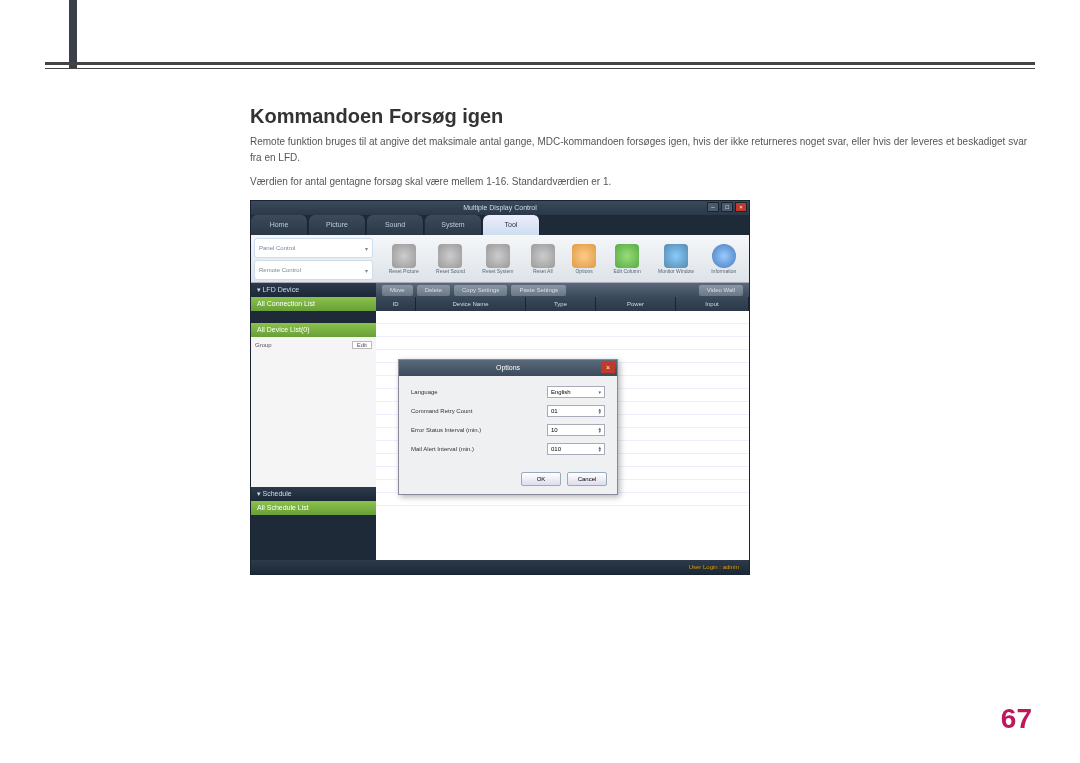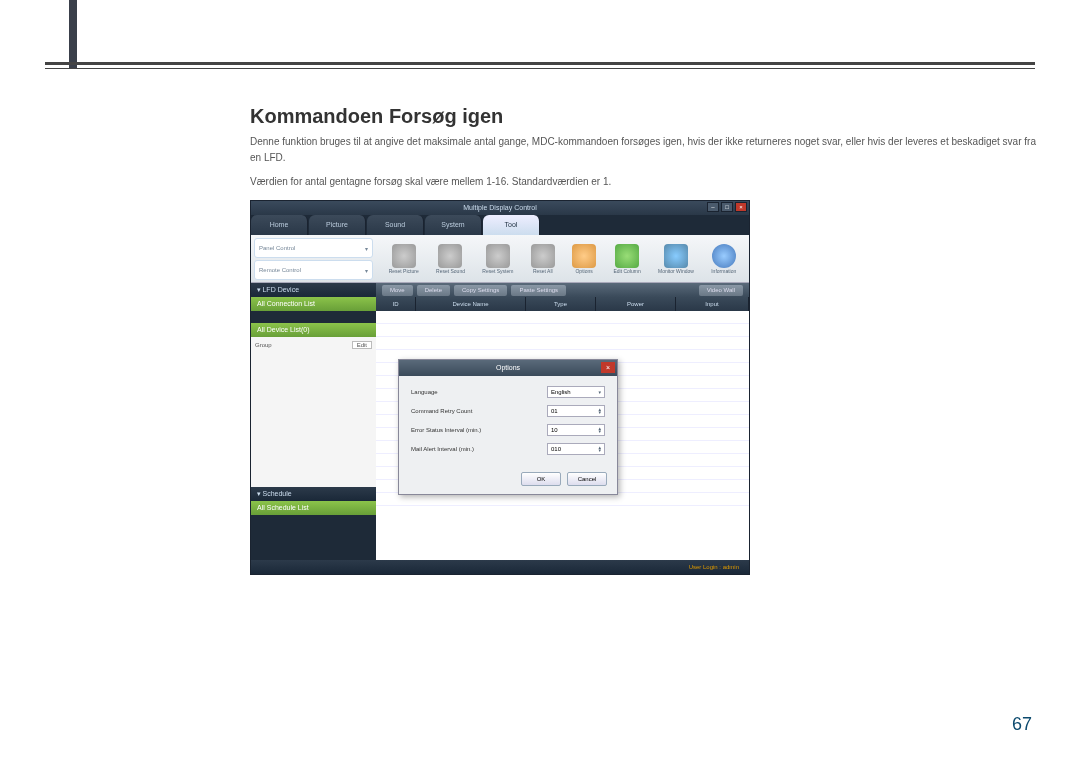--- a/index.html
+++ b/index.html
@@ -50,32 +50,32 @@
 .dlg-title { height: 16px; background: linear-gradient(#5a6a7a,#3a4a5a); color: #fff; font-size: 7px; text-align: center; line-height: 16px; position: relative; }
 .dlg-close { position: absolute; right: 2px; top: 2px; width: 14px; height: 11px; background: #c0392b; color: #fff; font-size: 7px; text-align: center; line-height: 11px; }
 .dlg-body { padding: 10px 12px 6px; }
 .dlg-row { display: flex; justify-content: space-between; align-items: center; margin-bottom: 7px; }
 .dlg-label { font-size: 6px; color: #333; }
 .dlg-input { width: 58px; height: 12px; border: 1px solid #aab; background: #fff; font-size: 6px; padding: 0 3px; display: flex; align-items: center; justify-content: space-between; }
 .dlg-spin { font-size: 5px; color: #567; line-height: 0.6; }
 .dlg-buttons { display: flex; justify-content: flex-end; gap: 6px; padding: 4px 10px 8px; }
 .dlg-btn { width: 40px; height: 14px; background: linear-gradient(#fff,#dde); border: 1px solid #9ab; font-size: 6px; text-align: center; line-height: 12px; border-radius: 2px; }
 .statusbar { position: absolute; bottom: 0; left: 0; right: 0; height: 14px; background: linear-gradient(#2c3a4a,#1a2838); color: #d90; font-size: 6px; text-align: right; padding-right: 10px; line-height: 14px; }
-.page-num { position: absolute; bottom: 28px; right: 48px; font-size: 18px; color: #0c4a6e; font-weight: 400; }
+.page-num { position: absolute; bottom: 28px; right: 48px; font-size: 28px; color: #be185d; font-weight: 700; }
 </style>
 </head>
 <body>
 
 <div class="vertical-accent"></div>
 <div class="page-border"></div>
 <div class="page-border-thin"></div>
 
 <div class="content">
   <h2 class="heading">Kommandoen Forsøg igen</h2>
-  <p class="body-text">Denne funktion bruges til at angive det maksimale antal gange, MDC-kommandoen forsøges igen, hvis der ikke returneres noget svar, eller hvis der leveres et beskadiget svar fra en LFD.</p>
+  <p class="body-text">Remote funktion bruges til at angive det maksimale antal gange, MDC-kommandoen forsøges igen, hvis der ikke returneres noget svar, eller hvis der leveres et beskadiget svar fra en LFD.</p>
   <p class="body-text">Værdien for antal gentagne forsøg skal være mellem 1-16. Standardværdien er 1.</p>
 
   <div class="screenshot">
     <div class="titlebar">
       <span>Multiple Display Control</span>
       <div class="titlebar-btns">
         <div class="tb-btn">–</div>
         <div class="tb-btn">□</div>
         <div class="tb-btn close">×</div>
       </div>

